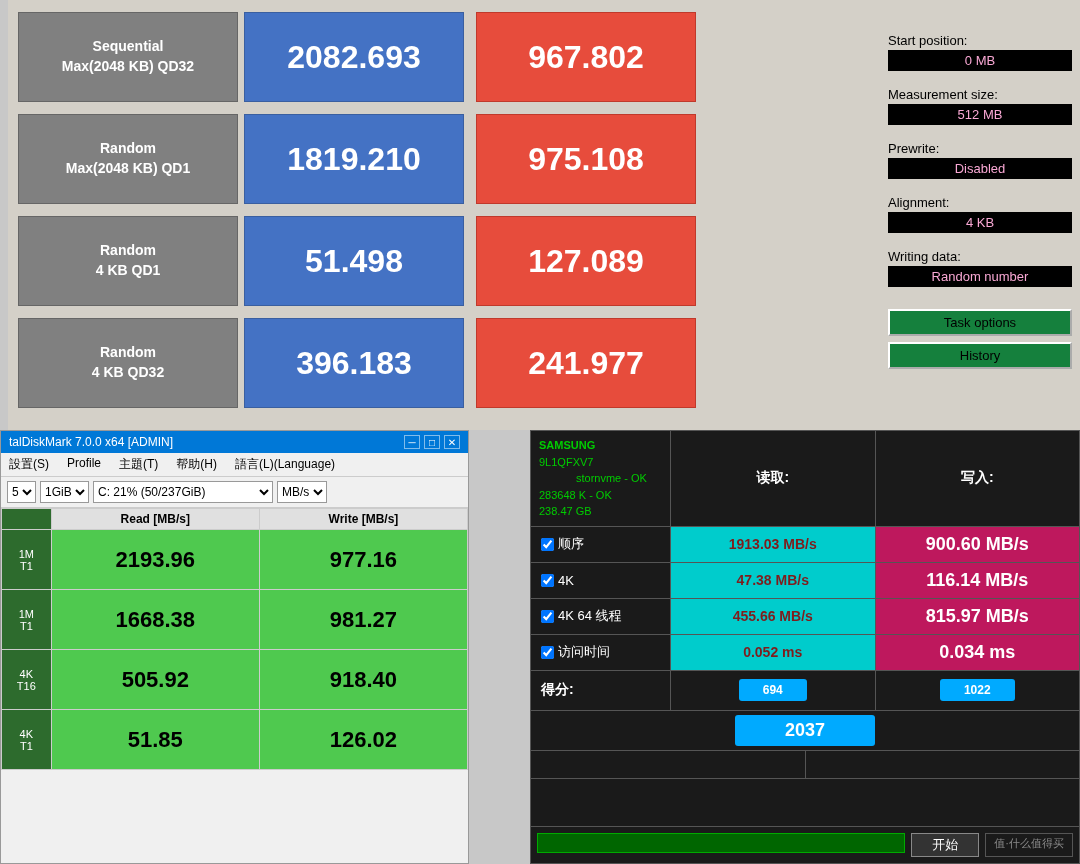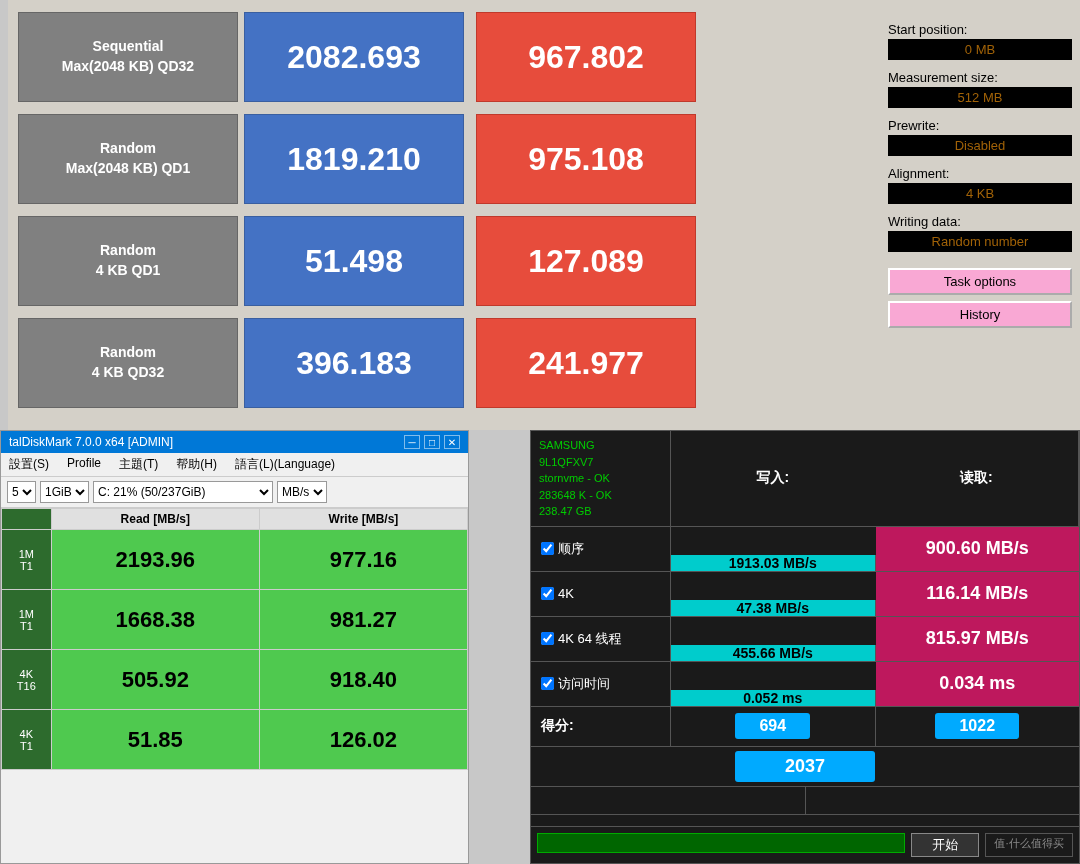--- a/index.html
+++ b/index.html
@@ -73,42 +73,42 @@
     }
 
     
     .right-panel {
       position: absolute;
       top: 0;
       left: 880px;
       width: 200px;
       height: 430px;
       background: #d4d0c8;
-      padding: 16px 8px;
+      padding: 27px 8px;
     }
 
     .right-panel .label {
       font-size: 13px;
       color: #000;
       margin-top: 6px;
       margin-bottom: 2px;
     }
 
     .right-panel .value-box {
       background: #000;
-      color: #a16207;
+      color: #f9a8d4;
       font-size: 13px;
       text-align: center;
       padding: 3px 6px;
       width: 100%;
-      margin-bottom: 10px;
+      margin-bottom: 16px;
     }
 
     .right-panel .btn {
-      background: #f9a8d4;
+      background: #15803d;
       border: 2px outset #fff;
       color: #000;
       font-size: 13px;
       text-align: center;
       padding: 4px;
       width: 100%;
       margin-top: 6px;
       cursor: pointer;
     }
 
@@ -291,29 +291,28 @@
       align-items: center;
     }
 
     .asssd-row-label input[type=checkbox] {
       margin-right: 4px;
     }
 
     .asssd-cell-read {
       flex: 1;
       background: #00cccc;
-      color: #000000;
+      color: #7f1d1d;
       font-size: 14px;
       font-weight: bold;
       text-align: left;
       display: flex;
       align-items: center;
       justify-content: center;
       border-right: 1px solid #555;
-      margin-top: 28px;
     }
 
     .asssd-cell-write {
       flex: 1;
       background: #be185d;
       color: white;
       font-size: 18px;
       font-weight: bold;
       text-align: center;
       display: flex;
@@ -343,21 +342,21 @@
       flex: 1;
       display: flex;
       align-items: center;
       justify-content: center;
       border-right: 1px solid #555;
     }
 
     .score-pill {
       background: #00aaff;
       color: white;
-      font-size: 16px;
+      font-size: 12px;
       font-weight: bold;
       padding: 4px 24px;
       border-radius: 3px;
     }
 
     .asssd-total-row {
       display: flex;
       background: #1a1a1a;
       min-height: 40px;
       border-bottom: 1px solid #555;
@@ -531,28 +530,28 @@
             <td class="row-write">126.02</td>
           </tr>
         </tbody>
       </table>
     </div>
 </div>
 
 <div class="bottom-right">
   <div class="asssd-header">
     <div class="asssd-info" id="asssd-info-container">
-  <div style="color:#00cc00;font-weight:normal;">SAMSUNG</div>
+  <div style="color:#00cc00;font-weight:bold;">SAMSUNG</div>
   <div style="color:#00cc00;">9L1QFXV7</div>
-  <div style="color:#00cc00;">stornvme - OK</div>
+  <div style="color:#00cc00;margin-left:37px;">stornvme - OK</div>
   <div style="color:#00cc00;">283648 K - OK</div>
   <div style="color:#00cc00;">238.47 GB</div>
 </div>
+    <div class="asssd-col-header">读取:</div>
     <div class="asssd-col-header" style="border-right:none">写入:</div>
-    <div class="asssd-col-header">读取:</div>
   </div>
   <div id="asssd-rows-container">
       <div class="asssd-row">
     <div class="asssd-row-label">
       <input type="checkbox" checked="" style="">
       <span>顺序</span>
     </div>
     <div class="asssd-cell-read">1913.03 MB/s</div>
     <div class="asssd-cell-write">900.60 MB/s</div>
   </div>

